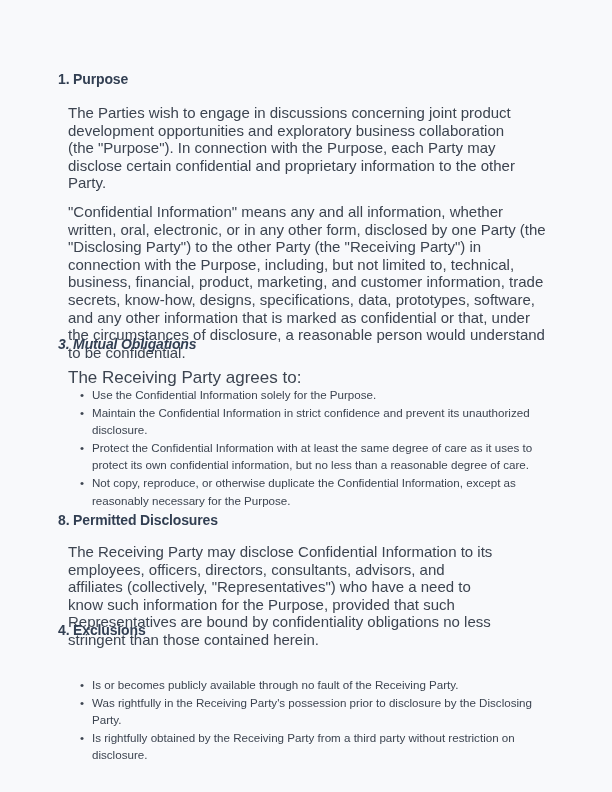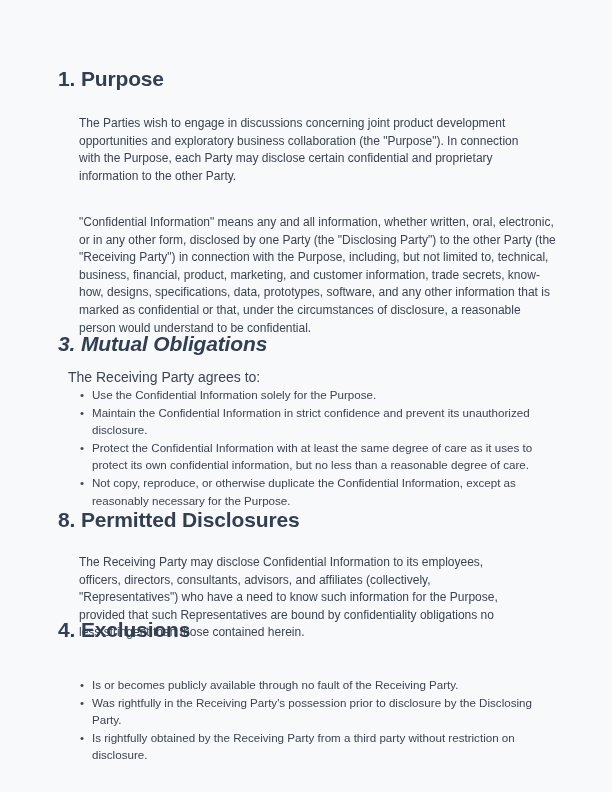--- a/index.html
+++ b/index.html
@@ -19,43 +19,43 @@
   #doc {
     position: relative;
     width: 612px;
     height: 792px;
   }
 
   .section-heading {
     position: absolute;
     left: 58px;
     margin: 0;
-    font-size: 21px;
+    font-size: 14px;
     font-weight: bold;
     color: #323f52;
     letter-spacing: -0.15px;
     line-height: 20px;
     white-space: nowrap;
   }
 
   .para {
     position: absolute;
     left: 68px;
-    margin: 11px;
-    font-size: 12px;
+    margin: 0;
+    font-size: 15px;
     line-height: 17.6px;
     color: #3c4450;
     text-align: left;
   }
 
   .lead-in {
     position: absolute;
     left: 68px;
     margin: 0;
-    font-size: 14px;
+    font-size: 17px;
     line-height: 17.6px;
     color: #3c4450;
     white-space: nowrap;
   }
 
   ul.bullets {
     position: absolute;
     left: 68px;
     margin: 0;
     padding: 0;

